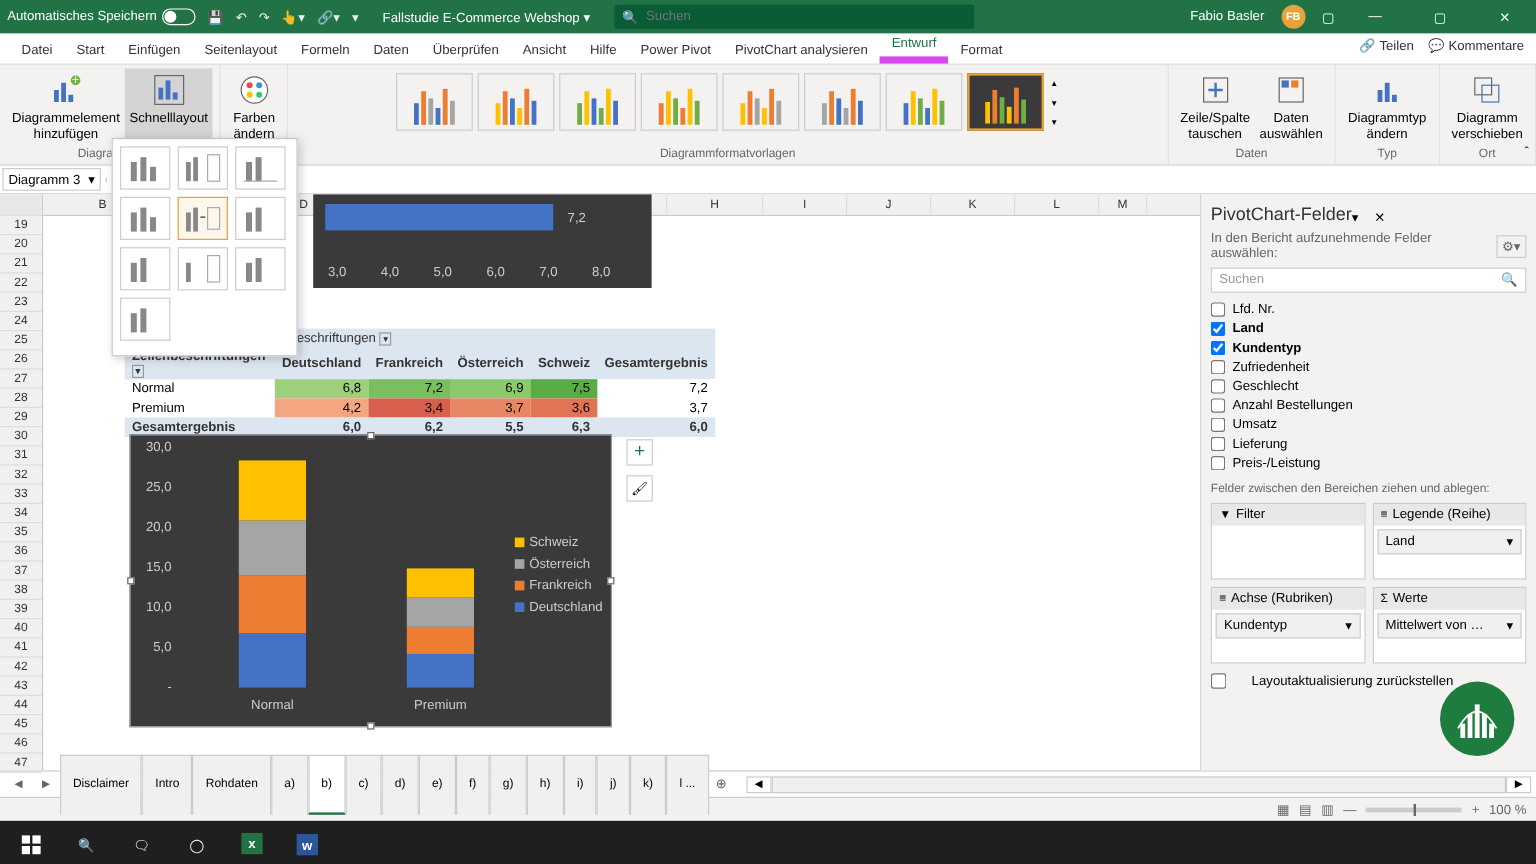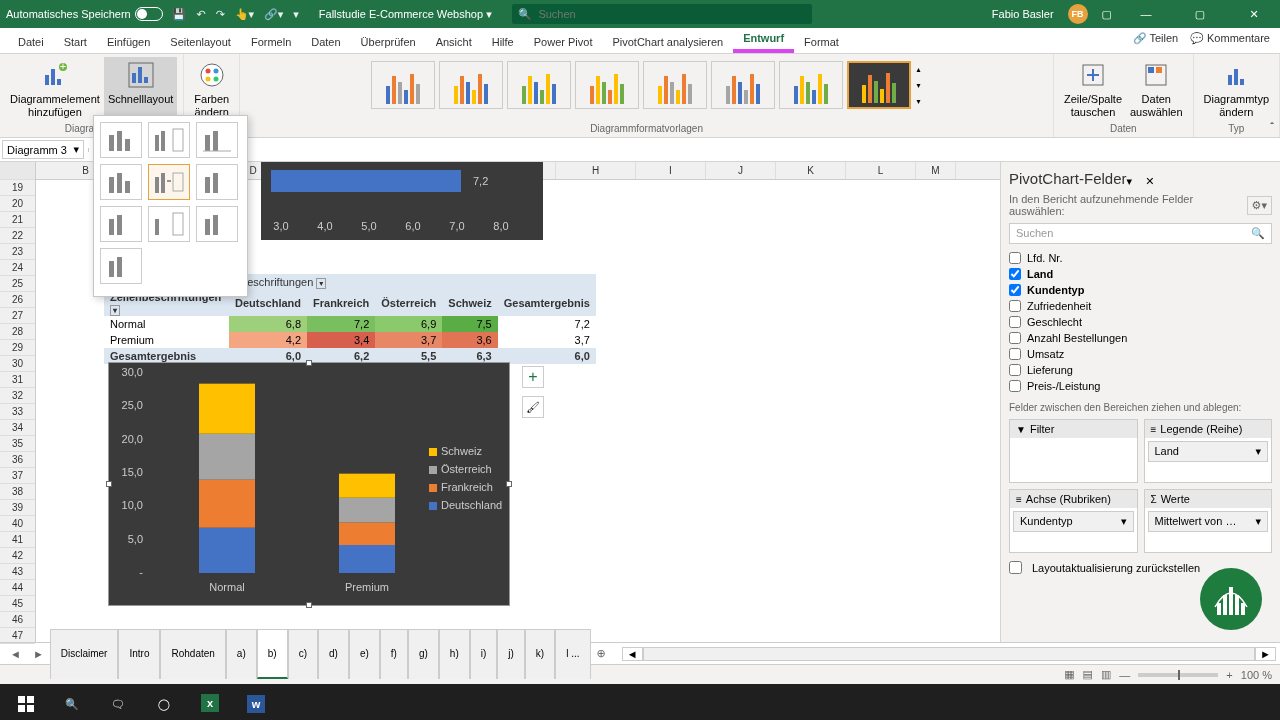--- a/index.html
+++ b/index.html
@@ -11,21 +11,21 @@
 .titlebar .qat{display:flex;gap:10px;align-items:center;}
 .titlebar .qat span{opacity:0.9;cursor:pointer;}
 .titlebar .doc-title{flex:0 0 auto;margin:0 20px;}
 .titlebar .search{flex:0 0 300px;height:20px;background:#0a5c36;border:1px solid #0a5c36;display:flex;align-items:center;padding:0 6px;gap:6px;border-radius:2px;}
 .titlebar .search input{background:transparent;border:none;color:#ccc;outline:none;flex:1;}
 .titlebar .right{margin-left:auto;display:flex;align-items:center;gap:14px;}
 .titlebar .avatar{width:20px;height:20px;border-radius:50%;background:#e8a23d;color:#fff;display:flex;align-items:center;justify-content:center;font-size:9px;font-weight:bold;}
 .titlebar .winbtn{width:40px;height:28px;display:flex;align-items:center;justify-content:center;cursor:pointer;}
 .ribbon-tabs{height:26px;background:#fff;display:flex;align-items:flex-end;padding:0 8px;border-bottom:1px solid #d4d4d4;position:relative;}
 .ribbon-tabs .tab{padding:5px 10px;cursor:pointer;color:#333;}
-.ribbon-tabs .tab.active{color:#217346;border-bottom:4px solid #d946ef;font-weight:bold;}
+.ribbon-tabs .tab.active{color:#217346;border-bottom:6px solid #d946ef;font-weight:normal;}
 .ribbon-tabs .right-actions{position:absolute;right:10px;top:4px;display:flex;gap:12px;}
 .ribbon-tabs .right-actions span{color:#333;cursor:pointer;}
 .ribbon{height:84px;background:#f3f2f1;display:flex;border-bottom:1px solid #d4d4d4;position:relative;}
 .ribbon .group{border-right:1px solid #e1e1e1;padding:3px 6px;display:flex;flex-direction:column;align-items:center;justify-content:space-between;}
 .ribbon .group-label{font-size:10px;color:#666;margin-top:auto;}
 .ribbon .big-btn{display:flex;flex-direction:column;align-items:center;gap:2px;padding:2px 4px;cursor:pointer;text-align:center;line-height:1.2;}
 .ribbon .big-btn .icon{width:32px;height:32px;display:flex;align-items:center;justify-content:center;}
 .ribbon .styles-gallery{display:flex;gap:4px;flex-wrap:nowrap;padding:4px;}
 .ribbon .style-thumb{width:64px;height:48px;border:1px solid #ccc;cursor:pointer;position:relative;overflow:hidden;}
 .ribbon .style-thumb.dark{background:#3a3a3a;border:2px solid #e8a23d;}
@@ -64,21 +64,21 @@
 .fields-list{border:none;}
 .fields-list .field{display:flex;align-items:center;gap:6px;padding:2px 0;}
 .fields-list .field input{width:12px;height:12px;}
 .fields-list .field.checked{font-weight:bold;}
 .areas{margin-top:8px;}
 .areas .desc2{font-size:10px;color:#666;margin-bottom:6px;}
 .areas-grid{display:grid;grid-template-columns:1fr 1fr;gap:6px;}
 .area-box{border:1px solid #ccc;background:#fff;min-height:64px;}
 .area-box .area-hdr{background:#e8e8e8;padding:3px 6px;font-size:10px;display:flex;align-items:center;gap:4px;}
 .area-box .area-item{background:#f0f0f0;margin:3px;padding:3px 6px;border:1px solid #ccc;font-size:10px;display:flex;justify-content:space-between;cursor:pointer;}
-.defer-row{margin-top:8px;display:flex;align-items:center;gap:10px;font-size:10px;}
+.defer-row{margin-top:8px;display:flex;align-items:center;gap:21px;font-size:10px;}
 .logo-circle{position:absolute;right:18px;bottom:12px;width:62px;height:62px;border-radius:50%;background:#1e7c3e;display:flex;align-items:center;justify-content:center;}
 .sheet-tabs{height:22px;background:#fff;border-top:1px solid #ccc;display:flex;align-items:center;padding:0 4px;gap:0;}
 .sheet-tabs .nav{padding:0 6px;color:#666;cursor:pointer;}
 .sheet-tabs .stab{padding:18px 10px;border:1px solid #ccc;border-bottom:none;cursor:pointer;background:#f0f0f0;font-size:10px;}
 .sheet-tabs .stab.active{background:#fff;border-bottom:2px solid #217346;}
 .statusbar{height:20px;background:#f3f2f1;border-top:1px solid #ccc;display:flex;align-items:center;padding:0 8px;justify-content:flex-end;gap:8px;font-size:10px;color:#666;}
 .taskbar{height:40px;background:#1f1f1f;display:flex;align-items:center;padding:0 4px;gap:2px;}
 .taskbar .tb-btn{width:44px;height:40px;display:flex;align-items:center;justify-content:center;cursor:pointer;color:#fff;}
 .taskbar .tb-btn.active{border-bottom:2px solid #76b9ed;}
 svg{display:block;}
@@ -303,20 +303,33 @@
           <svg width="28" height="28">
             <rect x="6" y="14" width="4" height="10" fill="#4472c4"></rect>
             <rect x="12" y="8" width="4" height="16" fill="#4472c4"></rect>
             <rect x="18" y="18" width="4" height="6" fill="#4472c4"></rect>
           </svg>
         </div>
       <span style="white-space:pre-line">Diagrammtyp
 ändern</span>
     </div>
     <div class="group-label">Typ</div>
+  </div>
+  <div class="group">
+    <div class="big-btn">
+      <div class="icon">
+          <svg width="28" height="28">
+            <rect x="4" y="4" width="14" height="14" fill="none" stroke="#666"></rect>
+            <rect x="10" y="10" width="14" height="14" fill="none" stroke="#4472c4"></rect>
+          </svg>
+        </div>
+      <span style="white-space:pre-line">Diagramm
+verschieben</span>
+    </div>
+    <div class="group-label">Ort</div>
   </div>
   <span class="collapse-btn">ˆ</span>
 </div>
 
 <div class="layout-dropdown">
   <div class="layout-row">
     <div class="layout-thumb">
         <svg width="36" height="30">
           <rect x="6" y="10" width="5" height="16" fill="#888"></rect>
           <rect x="14" y="6" width="5" height="20" fill="#888"></rect>

